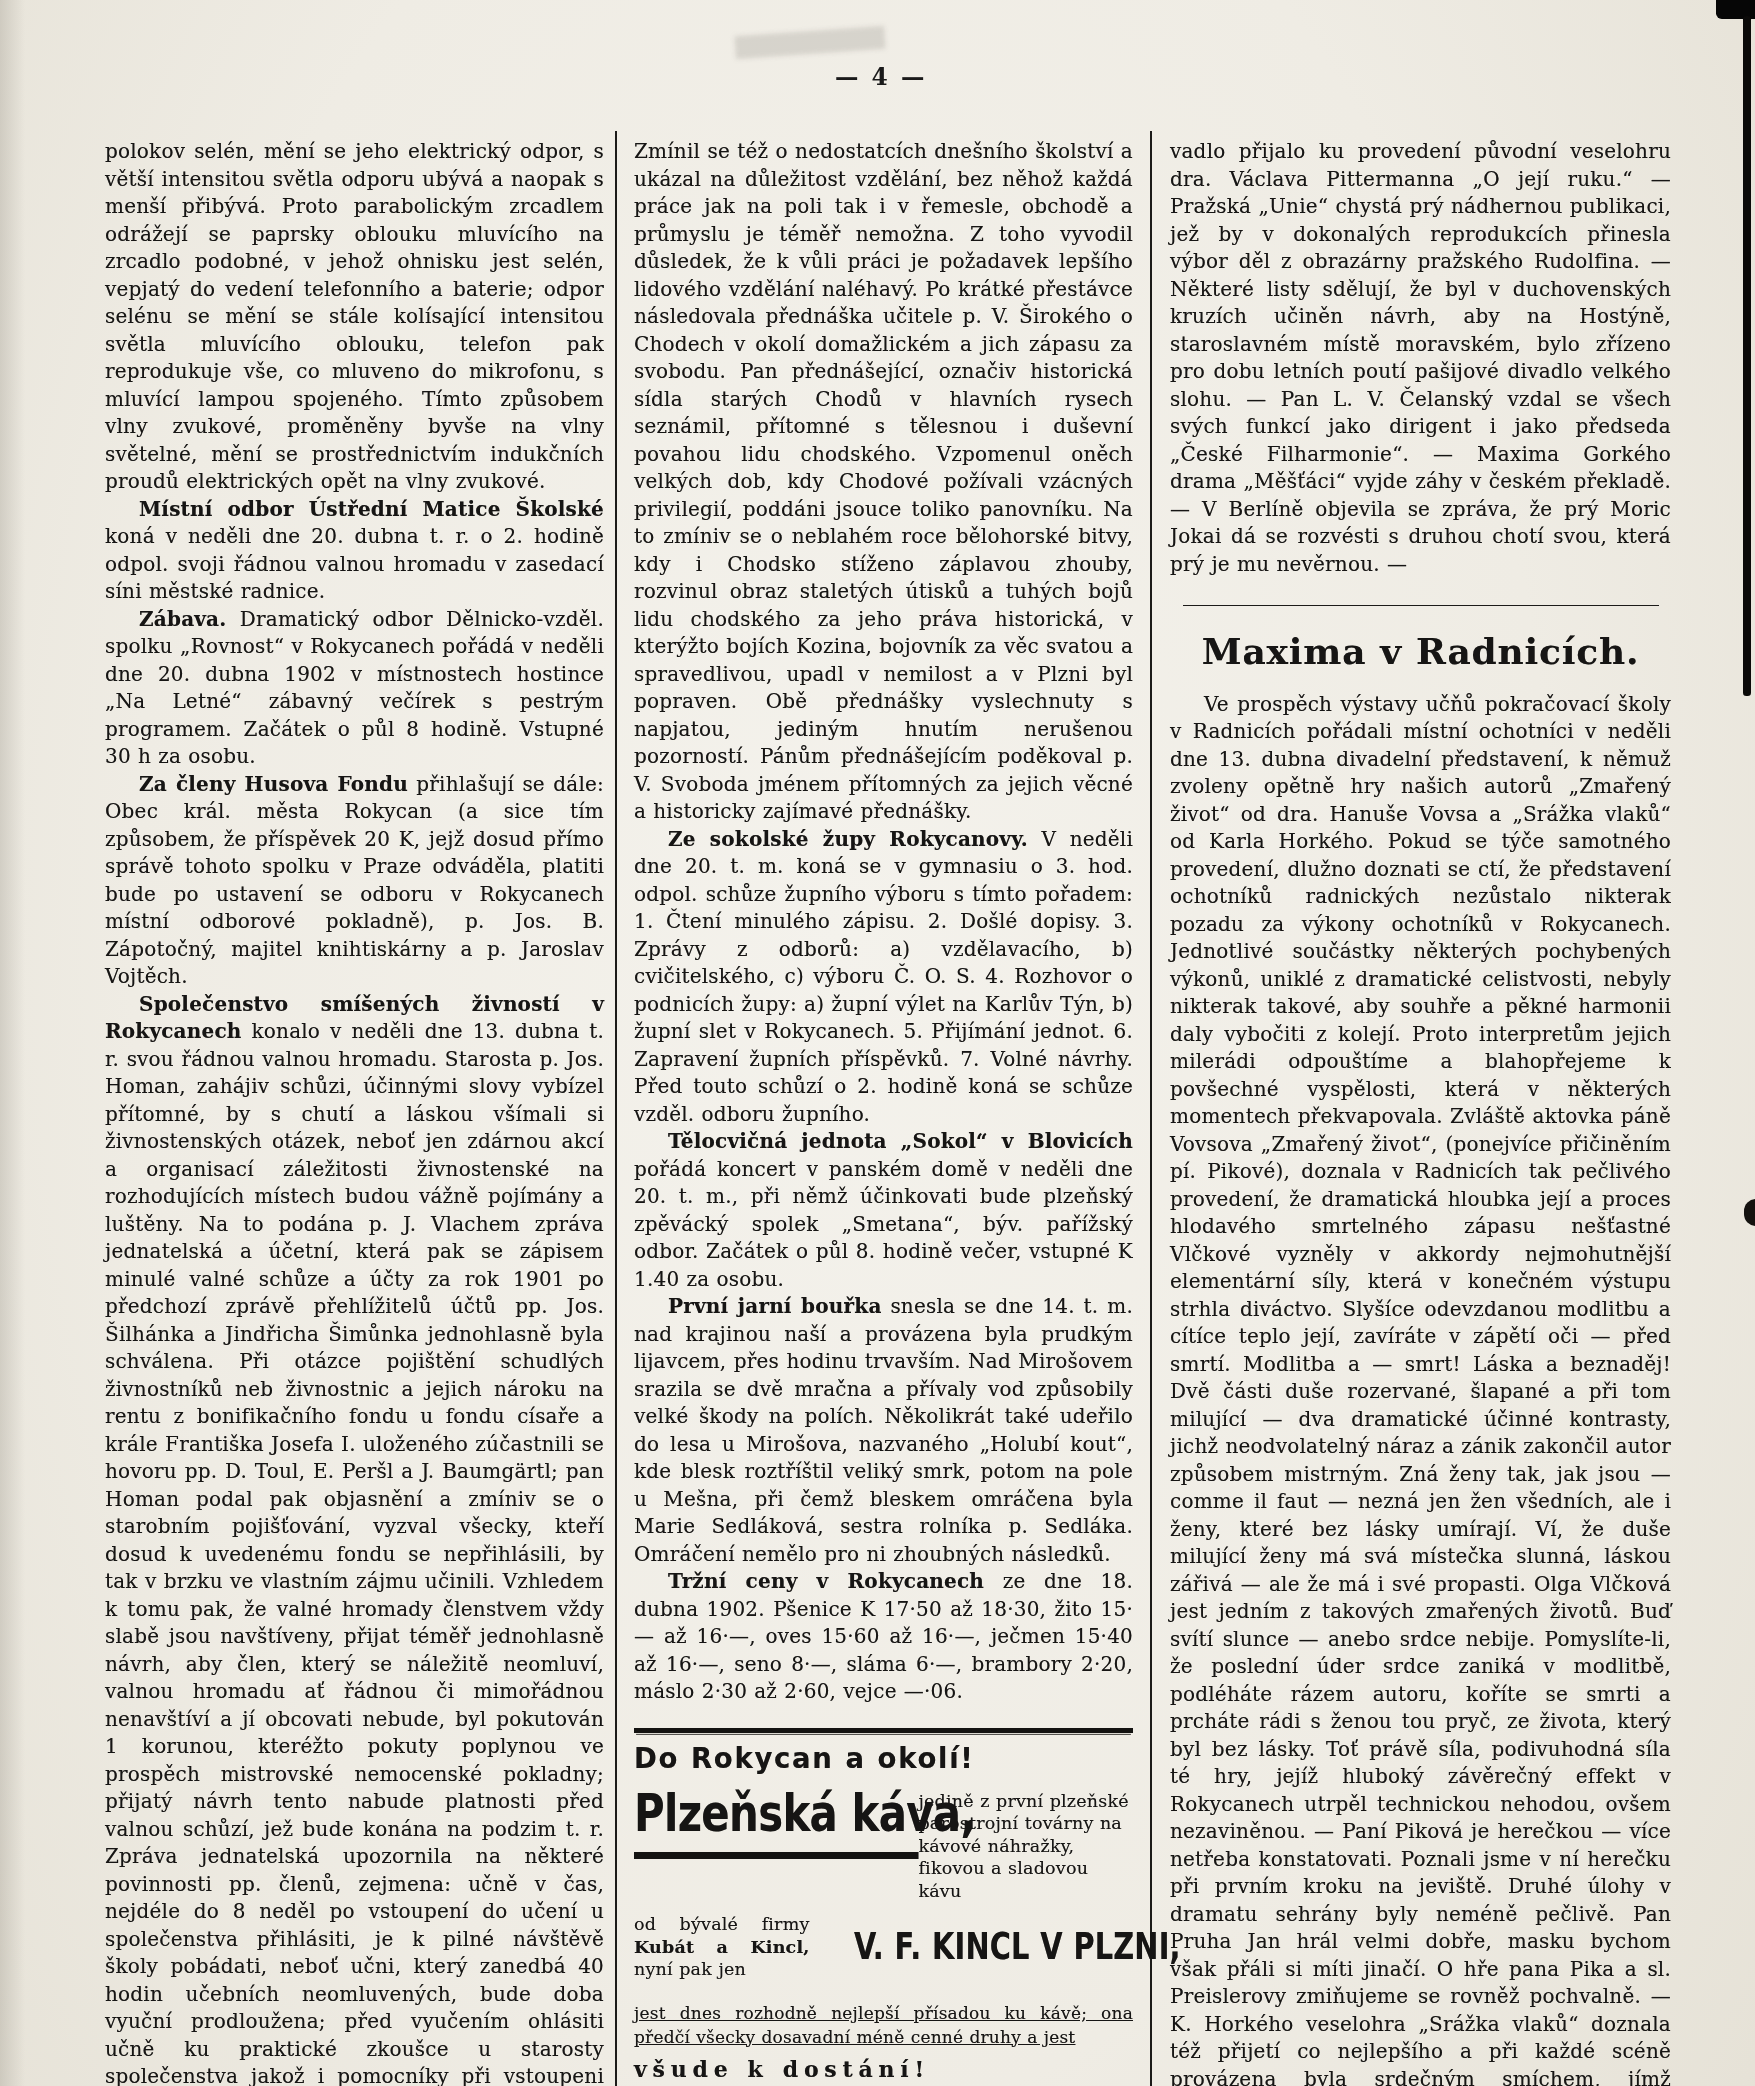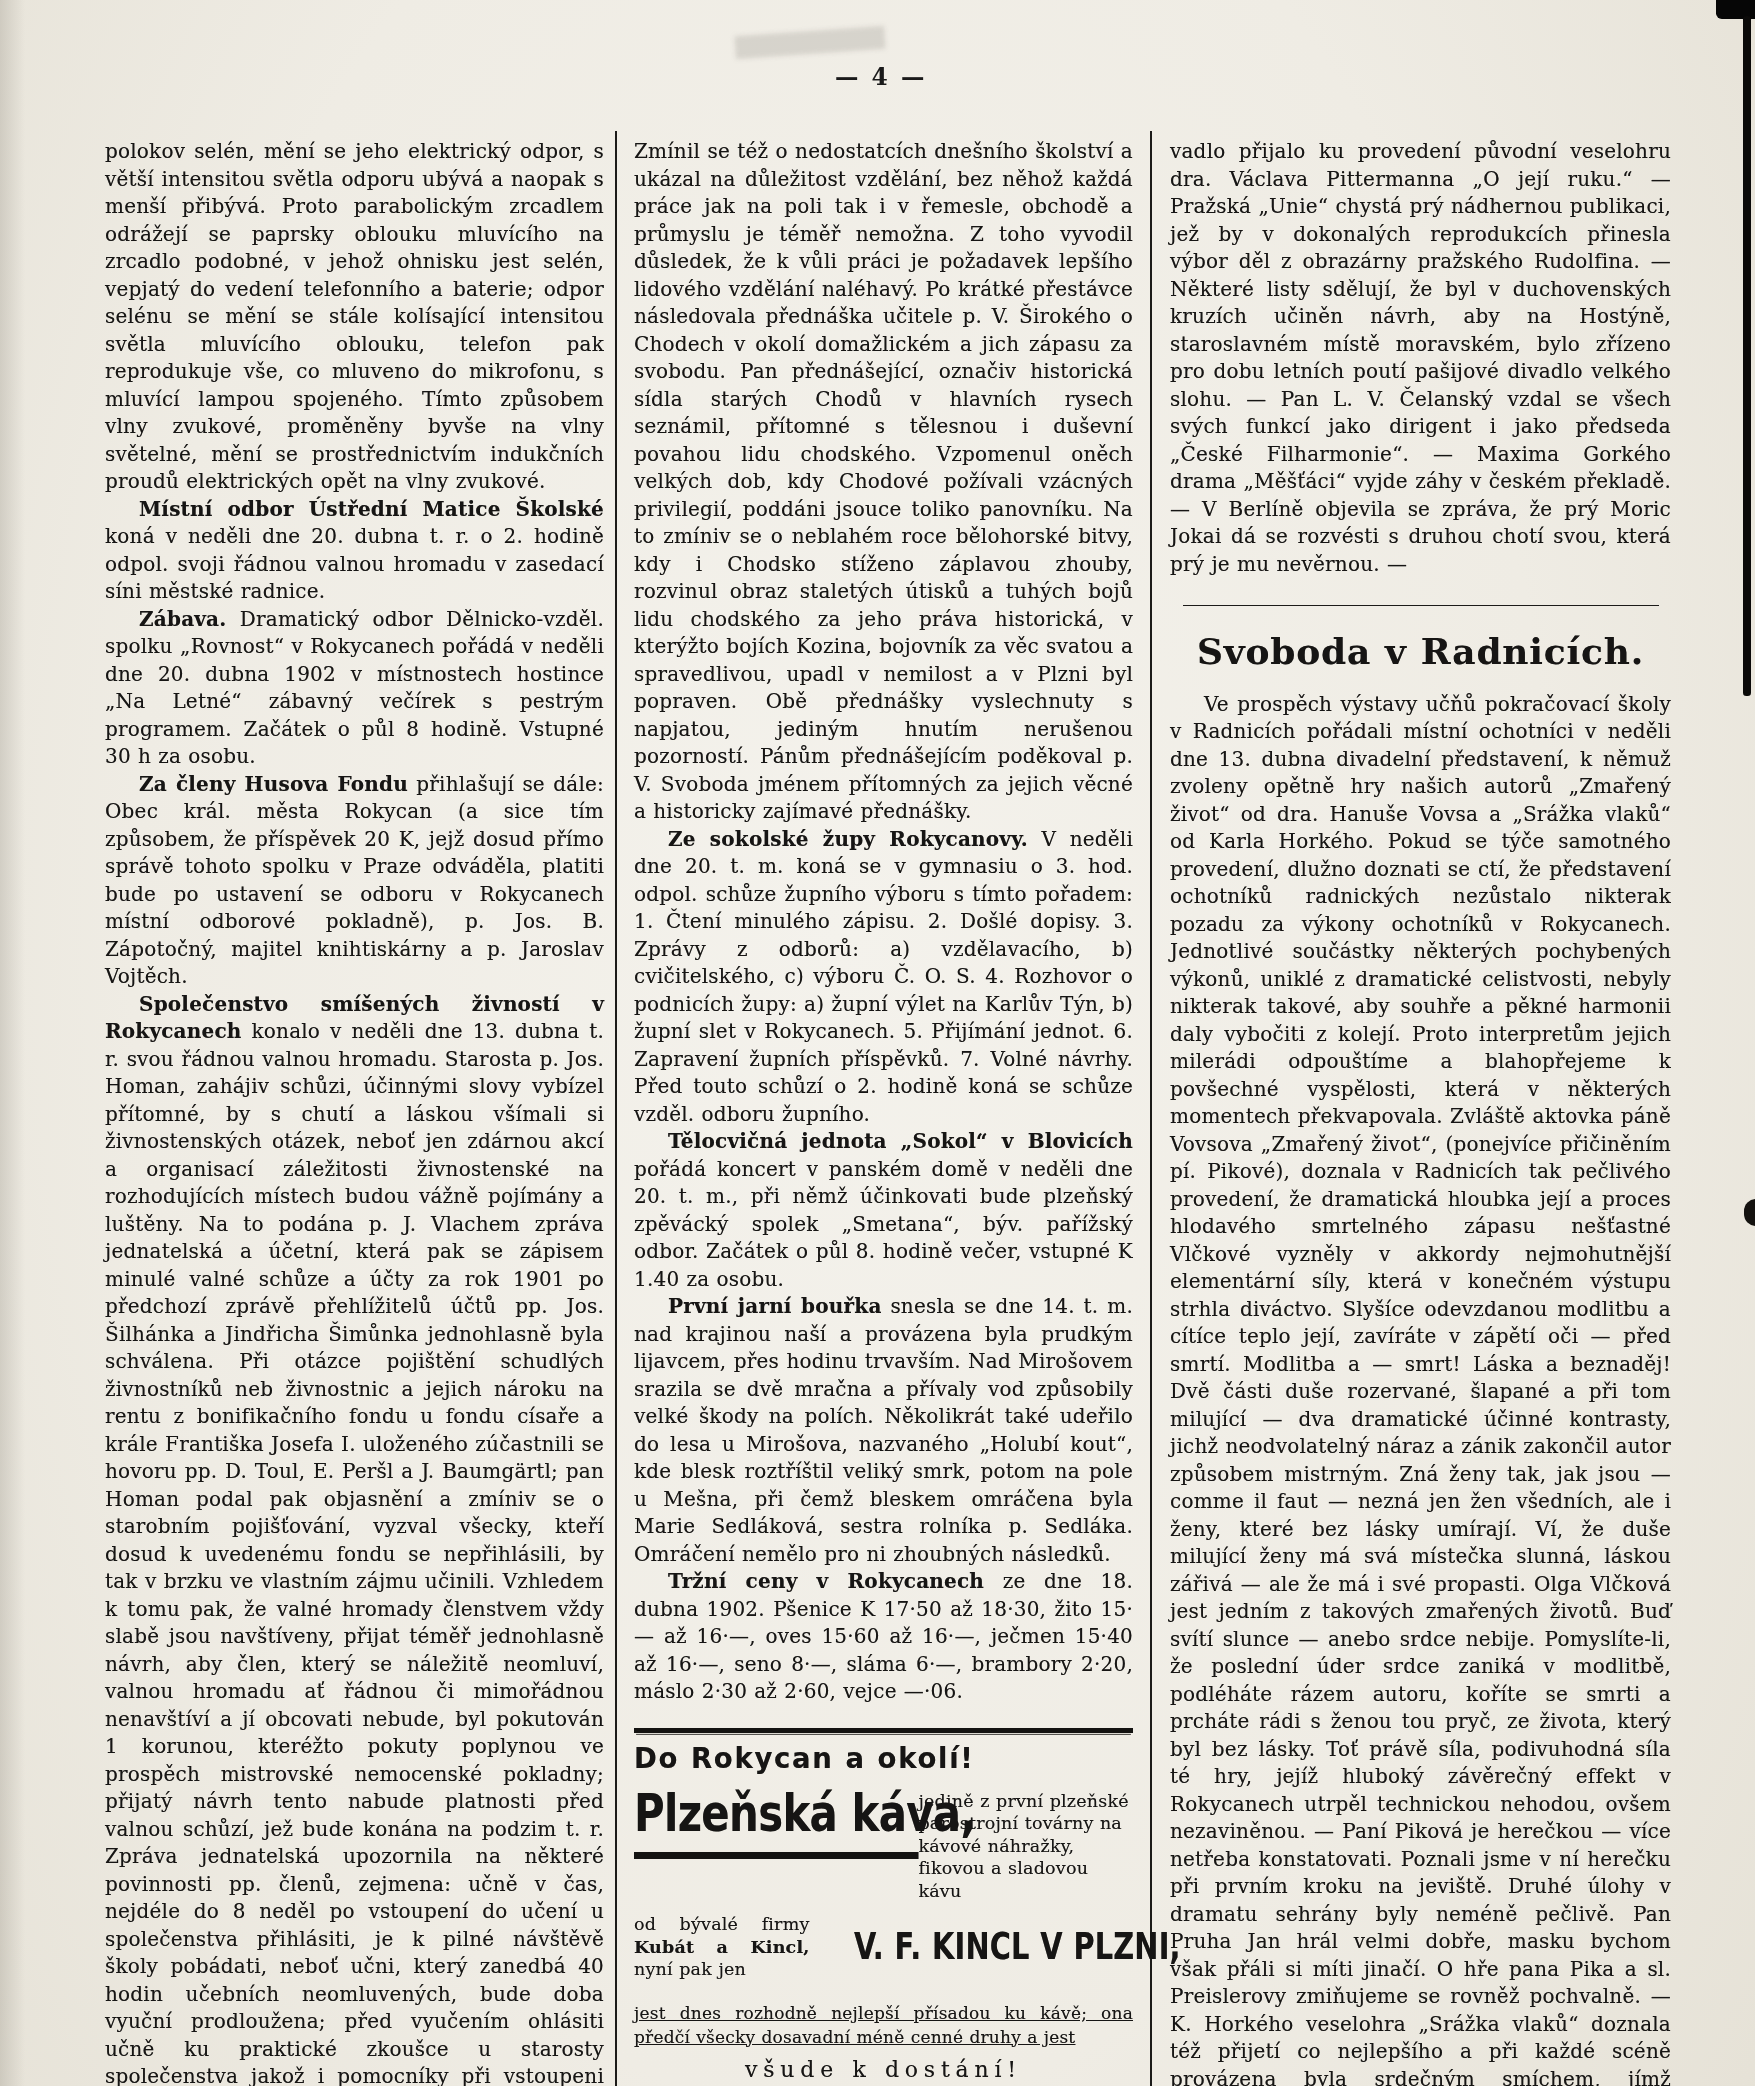--- a/index.html
+++ b/index.html
@@ -55,21 +55,21 @@
   }
   .ad-row2{display:flex;align-items:center;margin-top:11px;gap:44px;}
   .ad-left-note{width:44%;font-size:17.5px;line-height:22.5px;}
   .ad-firm{
     width:56%;font-family:"DejaVu Sans","Liberation Sans",sans-serif;
     font-weight:bold;font-size:37px;line-height:40px;white-space:nowrap;
     transform:scaleX(.78);transform-origin:left center;
   }
   .ad-claim{font-size:17px;line-height:24px;text-align:justify;margin-top:20px;text-decoration:underline;}
   .ad-avail{
-    text-align:center;font-weight:normal;font-size:22px;line-height:27px;
+    text-align:left;font-weight:bold;font-size:22px;line-height:27px;
     letter-spacing:5.8px;margin-top:7.5px;
   }
   .ad .ad-rule-bottom{margin-top:18.4px;}
   
   .artifact{position:absolute;pointer-events:none;}
   .corner-mark{top:0;right:0;width:40px;height:19px;background:#060606;border-radius:0 0 0 5.8px;}
   .edge-strip{top:16px;right:5px;width:8px;height:680px;background:#0b0a09;border-radius:3.3px;}
   .edge-speck-1{top:1199px;right:0;width:12.5px;height:27px;background:#14120f;border-radius:13.4px 0 0 13.4px;}
   .top-smudge{top:31px;left:735px;width:150px;height:22.5px;background:rgba(80,74,66,.16);filter:blur(2.9px);transform:rotate(-4deg);}
   .fold-shadow{top:0;left:0;width:25px;height:2455px;background:linear-gradient(90deg,rgba(90,84,72,.18),rgba(0,0,0,0));}
@@ -117,21 +117,21 @@
       <div class="ad-claim">jest dnes rozhodně nejlepší přísadou ku kávě; ona předčí všecky dosavadní méně cenné druhy a jest</div>
       <div class="ad-avail">všude k dostání!</div>
       <div class="ad-rule ad-rule-bottom thin-gap"></div>
     </div>
 
   </div>
 
   <div class="col col-right">
     <p class="para noindent"><span>vadlo přijalo ku provedení původní veselohru dra. Václava Pittermanna „O její ruku.“ — Pražská „Unie“ chystá prý nádhernou publikaci, jež by v dokonalých reprodukcích přinesla výbor děl z obrazárny pražského Rudolfina. — Některé listy sdělují, že byl v duchovenských kruzích učiněn návrh, aby na Hostýně, staroslavném místě moravském, bylo zřízeno pro dobu letních poutí pašijové divadlo velkého slohu. — Pan L. V. Čelanský vzdal se všech svých funkcí jako dirigent i jako předseda „České Filharmonie“. — Maxima Gorkého drama „Měšťáci“ vyjde záhy v českém překladě. — V Berlíně objevila se zpráva, že prý Moric Jokai dá se rozvésti s druhou chotí svou, která prý je mu nevěrnou. —</span></p>
     <div class="divider"></div>
-    <div class="section-head">Svoboda v Radnicích.</div>
+    <div class="section-head">Maxima v Radnicích.</div>
     <p class="para"><span>Ve prospěch výstavy učňů pokračovací školy v Radnicích pořádali místní ochotníci v neděli dne 13. dubna divadelní představení, k němuž zvoleny opětně hry našich autorů „Zmařený život“ od dra. Hanuše Vovsa a „Srážka vlaků“ od Karla Horkého. Pokud se týče samotného provedení, dlužno doznati se ctí, že představení ochotníků radnických nezůstalo nikterak pozadu za výkony ochotníků v Rokycanech. Jednotlivé součástky některých pochybených výkonů, uniklé z dramatické celistvosti, nebyly nikterak takové, aby souhře a pěkné harmonii daly vybočiti z kolejí. Proto interpretům jejich milerádi odpouštíme a blahopřejeme k povšechné vyspělosti, která v některých momentech překvapovala. Zvláště aktovka páně Vovsova „Zmařený život“, (ponejvíce přičiněním pí. Pikové), doznala v Radnicích tak pečlivého provedení, že dramatická hloubka její a proces hlodavého smrtelného zápasu nešťastné Vlčkové vyzněly v akkordy nejmohutnější elementární síly, která v konečném výstupu strhla diváctvo. Slyšíce odevzdanou modlitbu a cítíce teplo její, zavíráte v zápětí oči — před smrtí. Modlitba a — smrt! Láska a beznaděj! Dvě části duše rozervané, šlapané a při tom milující — dva dramatické účinné kontrasty, jichž neodvolatelný náraz a zánik zakončil autor způsobem mistrným. Zná ženy tak, jak jsou — comme il faut — nezná jen žen všedních, ale i ženy, které bez lásky umírají. Ví, že duše milující ženy má svá místečka slunná, láskou zářivá — ale že má i své propasti. Olga Vlčková jest jedním z takových zmařených životů. Buď svítí slunce — anebo srdce nebije. Pomyslíte-li, že poslední úder srdce zaniká v modlitbě, podléháte rázem autoru, koříte se smrti a prcháte rádi s ženou tou pryč, ze života, který byl bez lásky. Toť právě síla, podivuhodná síla té hry, jejíž hluboký závěrečný effekt v Rokycanech utrpěl technickou nehodou, ovšem nezaviněnou. — Paní Piková je herečkou — více netřeba konstatovati. Poznali jsme v ní herečku při prvním kroku na jeviště. Druhé úlohy v dramatu sehrány byly neméně pečlivě. Pan Pruha Jan hrál velmi dobře, masku bychom však přáli si míti jinačí. O hře pana Pika a sl. Preislerovy zmiňujeme se rovněž pochvalně. — K. Horkého veselohra „Srážka vlaků“ doznala též přijetí co nejlepšího a při každé scéně provázena byla srdečným smíchem, jímž obecenstvo v Radnicích nijak neskrblilo. Šíře zmínili jsme se o ní v tomto listě již před několika týdny a věnujeme tudíž pozornost účinkujícím, kterých jest větší řada. Pan A. Růžička hrál svého Kaštánka znamenitě; má, jak se říká, herecké jádro, a to je na prknech hlavní věcí. K němu se ctí družili se pp. Krchov a Dousek, jichž pouhé objevení se vyvolávalo bouři veselí. Zdatně počínali si též pp. J. Pruha, J. Růžička ml., Strnad a Pruha Fr., který však měl býti maskován. Pravou tchyní, jak autor si ji představoval, byla sl. M. Puvkova. Líbila se nadmíru — ač nepřeháněla, a v tom je mnoho. Neméně zamlouvala se i</span></p>
   </div>
 
   <div class="artifact corner-mark"></div>
   <div class="artifact edge-strip"></div>
   <div class="artifact edge-speck-1"></div>
 
   <div class="artifact top-smudge"></div>
   <div class="artifact fold-shadow"></div>
 </div>

